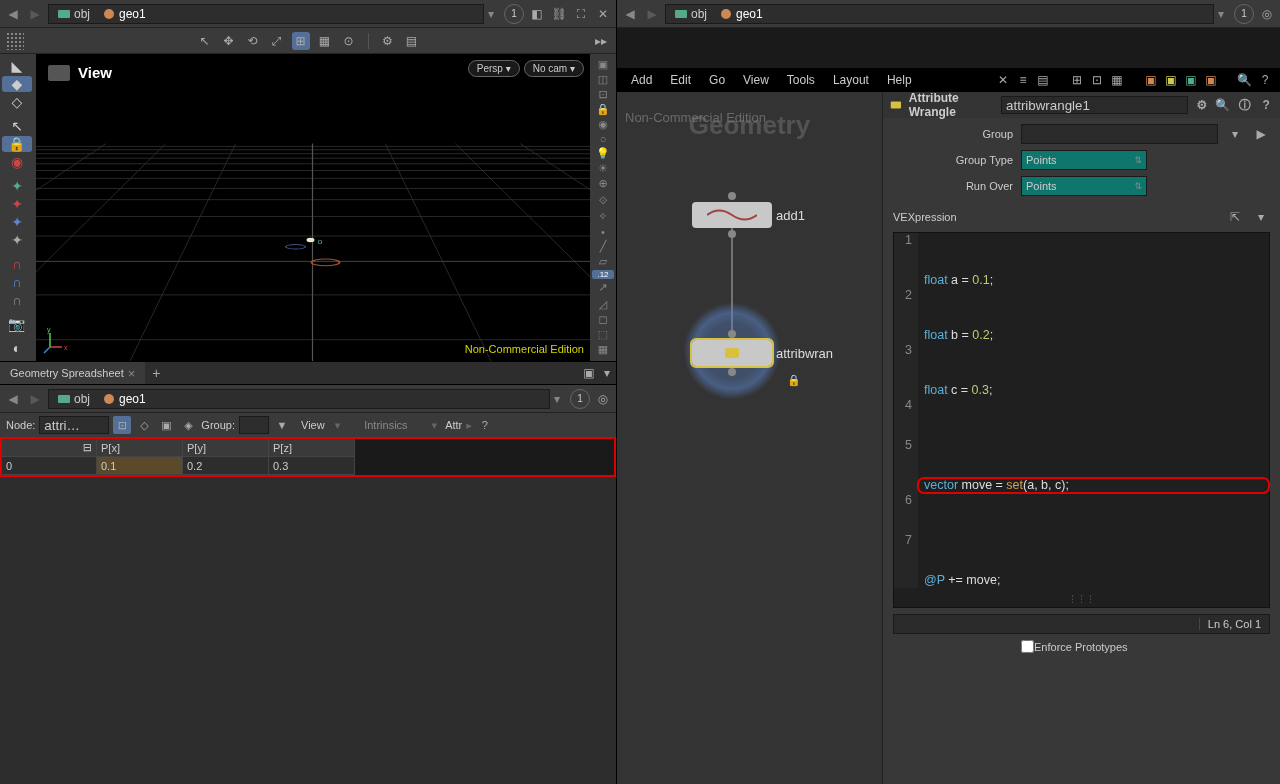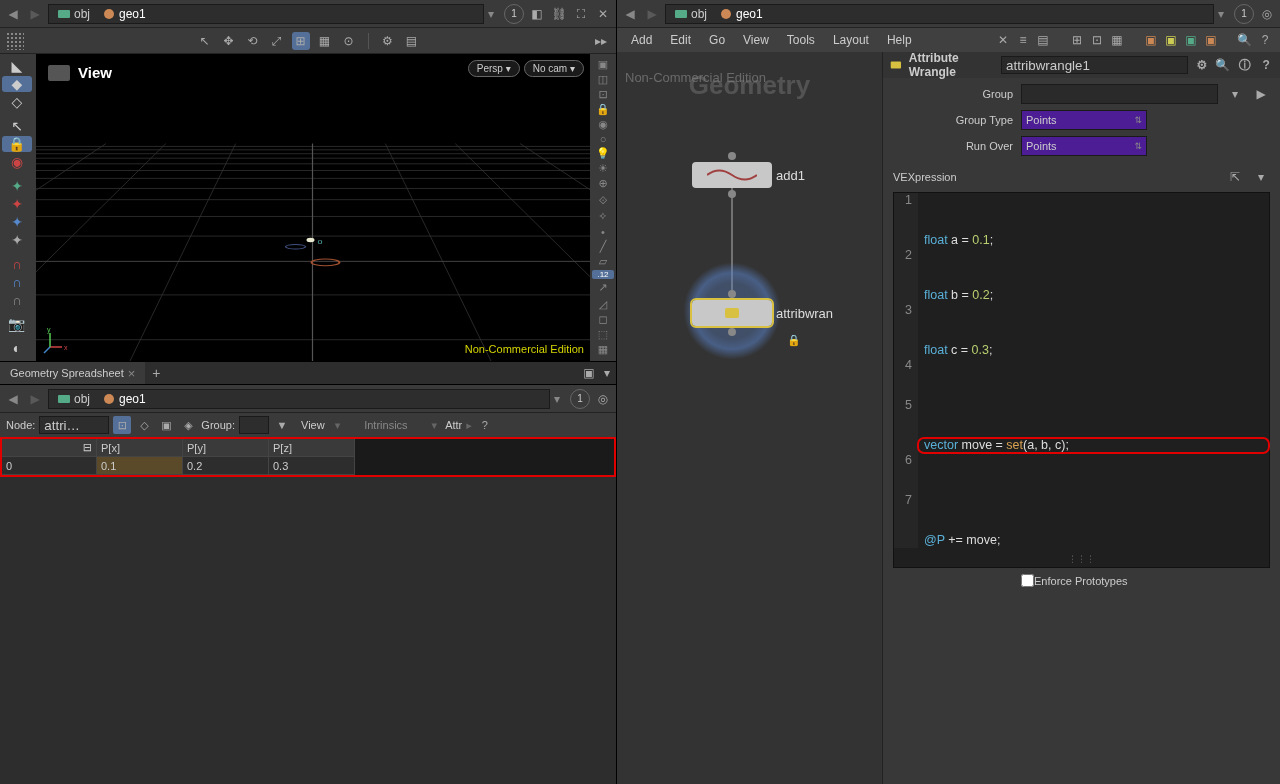--- a/index.html
+++ b/index.html
@@ -51,21 +51,21 @@
 .ss-header .lbl { color: #ccc; }
 .ss-input { background: #2d2d2d; border: 1px solid #1a1a1a; height: 18px; color: #ccc; padding: 0 4px; }
 .ss-table { border: 2px solid #e00000; }
 .ss-row { display: flex; height: 18px; }
 .ss-cell { border-right: 1px solid #444; border-bottom: 1px solid #444; padding: 0 4px; display: flex; align-items: center; background: #2d2d2d; font-size: 11px; }
 .ss-cell.hdr { background: #3a3a3a; font-weight: normal; }
 .ss-cell.hl { background: #5a4a2a; }
 .ss-pad { flex: 1; background: #2d2d2d; }
 
 
-.menubar { height: 24px; background: #404040; display: flex; align-items: center; padding: 0 6px; gap: 2px; font-size: 12px; }
+.menubar { height: 24px; background: #000000; display: flex; align-items: center; padding: 0 6px; gap: 2px; font-size: 12px; margin-top: 40px; }
 .menu { padding: 3px 8px; cursor: pointer; }
 .menubar .spacer { flex: 1; }
 
 .net-params { flex: 1; display: flex; min-height: 0; }
 .network { flex: 1; background: #333; position: relative; overflow: hidden; }
 .net-title { position: absolute; top: 18px; left: 50%; transform: translateX(-50%); font-size: 26px; font-weight: bold; color: #7a7a7a; opacity: .45; }
 .net-sub { position: absolute; top: 18px; left: 8px; font-size: 13px; color: #6a6a6a; }
 .node { position: absolute; display: flex; align-items: center; gap: 4px; }
 .node-body { width: 80px; height: 26px; background: #c8c8c8; border-radius: 4px; display: flex; align-items: center; justify-content: center; position: relative; }
 .node-body::before, .node-body::after { content: ""; position: absolute; width: 8px; height: 8px; background: #888; border-radius: 50%; left: 50%; transform: translateX(-50%); }
@@ -78,21 +78,21 @@
 .params { width: 398px; background: #383838; border-left: 1px solid #222; display: flex; flex-direction: column; }
 .param-hdr { height: 26px; background: #333; display: flex; align-items: center; padding: 0 6px; gap: 6px; font-weight: bold; font-size: 12px; }
 .param-name-field { flex: 1; background: #2a2a2a; border: 1px solid #1a1a1a; height: 18px; padding: 0 4px; color: #ccc; font-weight: normal; }
 .ptabbar { display: flex; background: #333; border-bottom: 1px solid #222; }
 .ptab { padding: 4px 10px; font-size: 11px; border: 1px solid #222; border-bottom: none; background: #3a3a3a; }
 .ptab.act { background: #444; color: #fff; }
 .pbody { flex: 1; padding: 6px 10px; display: flex; flex-direction: column; gap: 6px; overflow: auto; }
 .prow { display: flex; align-items: center; gap: 8px; }
 .plbl { width: 120px; text-align: right; font-size: 11px; color: #ccc; }
 .pinput { flex: 1; height: 20px; background: #2a2a2a; border: 1px solid #1a1a1a; color: #ccc; padding: 0 4px; font-size: 11px; }
-.pdrop { flex: 1; height: 20px; background: #4c1d95; border: 1px solid #1a1a1a; color: #ccc; padding: 0 4px; font-size: 11px; display: flex; align-items: center; justify-content: space-between; }
+.pdrop { flex: 1; height: 20px; background: #0f766e; border: 1px solid #1a1a1a; color: #ccc; padding: 0 4px; font-size: 11px; display: flex; align-items: center; justify-content: space-between; }
 .pdrop::after { content: "⇅"; font-size: 9px; color: #888; }
 
 .code-area { background: #1f1f1f; border: 1px solid #111; font-family: "Consolas", monospace; font-size: 12.5px; line-height: 15px; }
 .code-line { display: flex; }
 .gutter { width: 24px; text-align: right; padding-right: 6px; color: #888; background: #262626; }
 .code-txt { flex: 1; padding-left: 6px; white-space: pre; margin-top: 40px; }
 .code-txt.hl { outline: 2px solid #e00000; outline-offset: -1px; border-radius: 6px; }
 .kw { color: #5ab0d8; }
 .fn { color: #d8a050; }
 .num { color: #b8d070; }
@@ -469,20 +469,23 @@
               <div class="code-txt"></div>
             </div>
           <div class="code-line">
               <div class="gutter">7</div>
               <div class="code-txt"><span class="kw">@P</span><span class="id"> += move;</span></div>
             </div>
           <div style="height:4px"></div>
           <div style="text-align:center;color:#666;font-size:9px">⋮⋮⋮</div>
         </div>
 
+        <div class="status">
+          <div class="ln">Ln 6, Col 1</div>
+        </div>
 
         <div class="prow">
           <div class="plbl"></div>
           <label style="display:flex;align-items:center;font-size:11px">
             <input type="checkbox" style="">
             <span>Enforce Prototypes</span>
           </label>
         </div>
       </div>
     </div>

